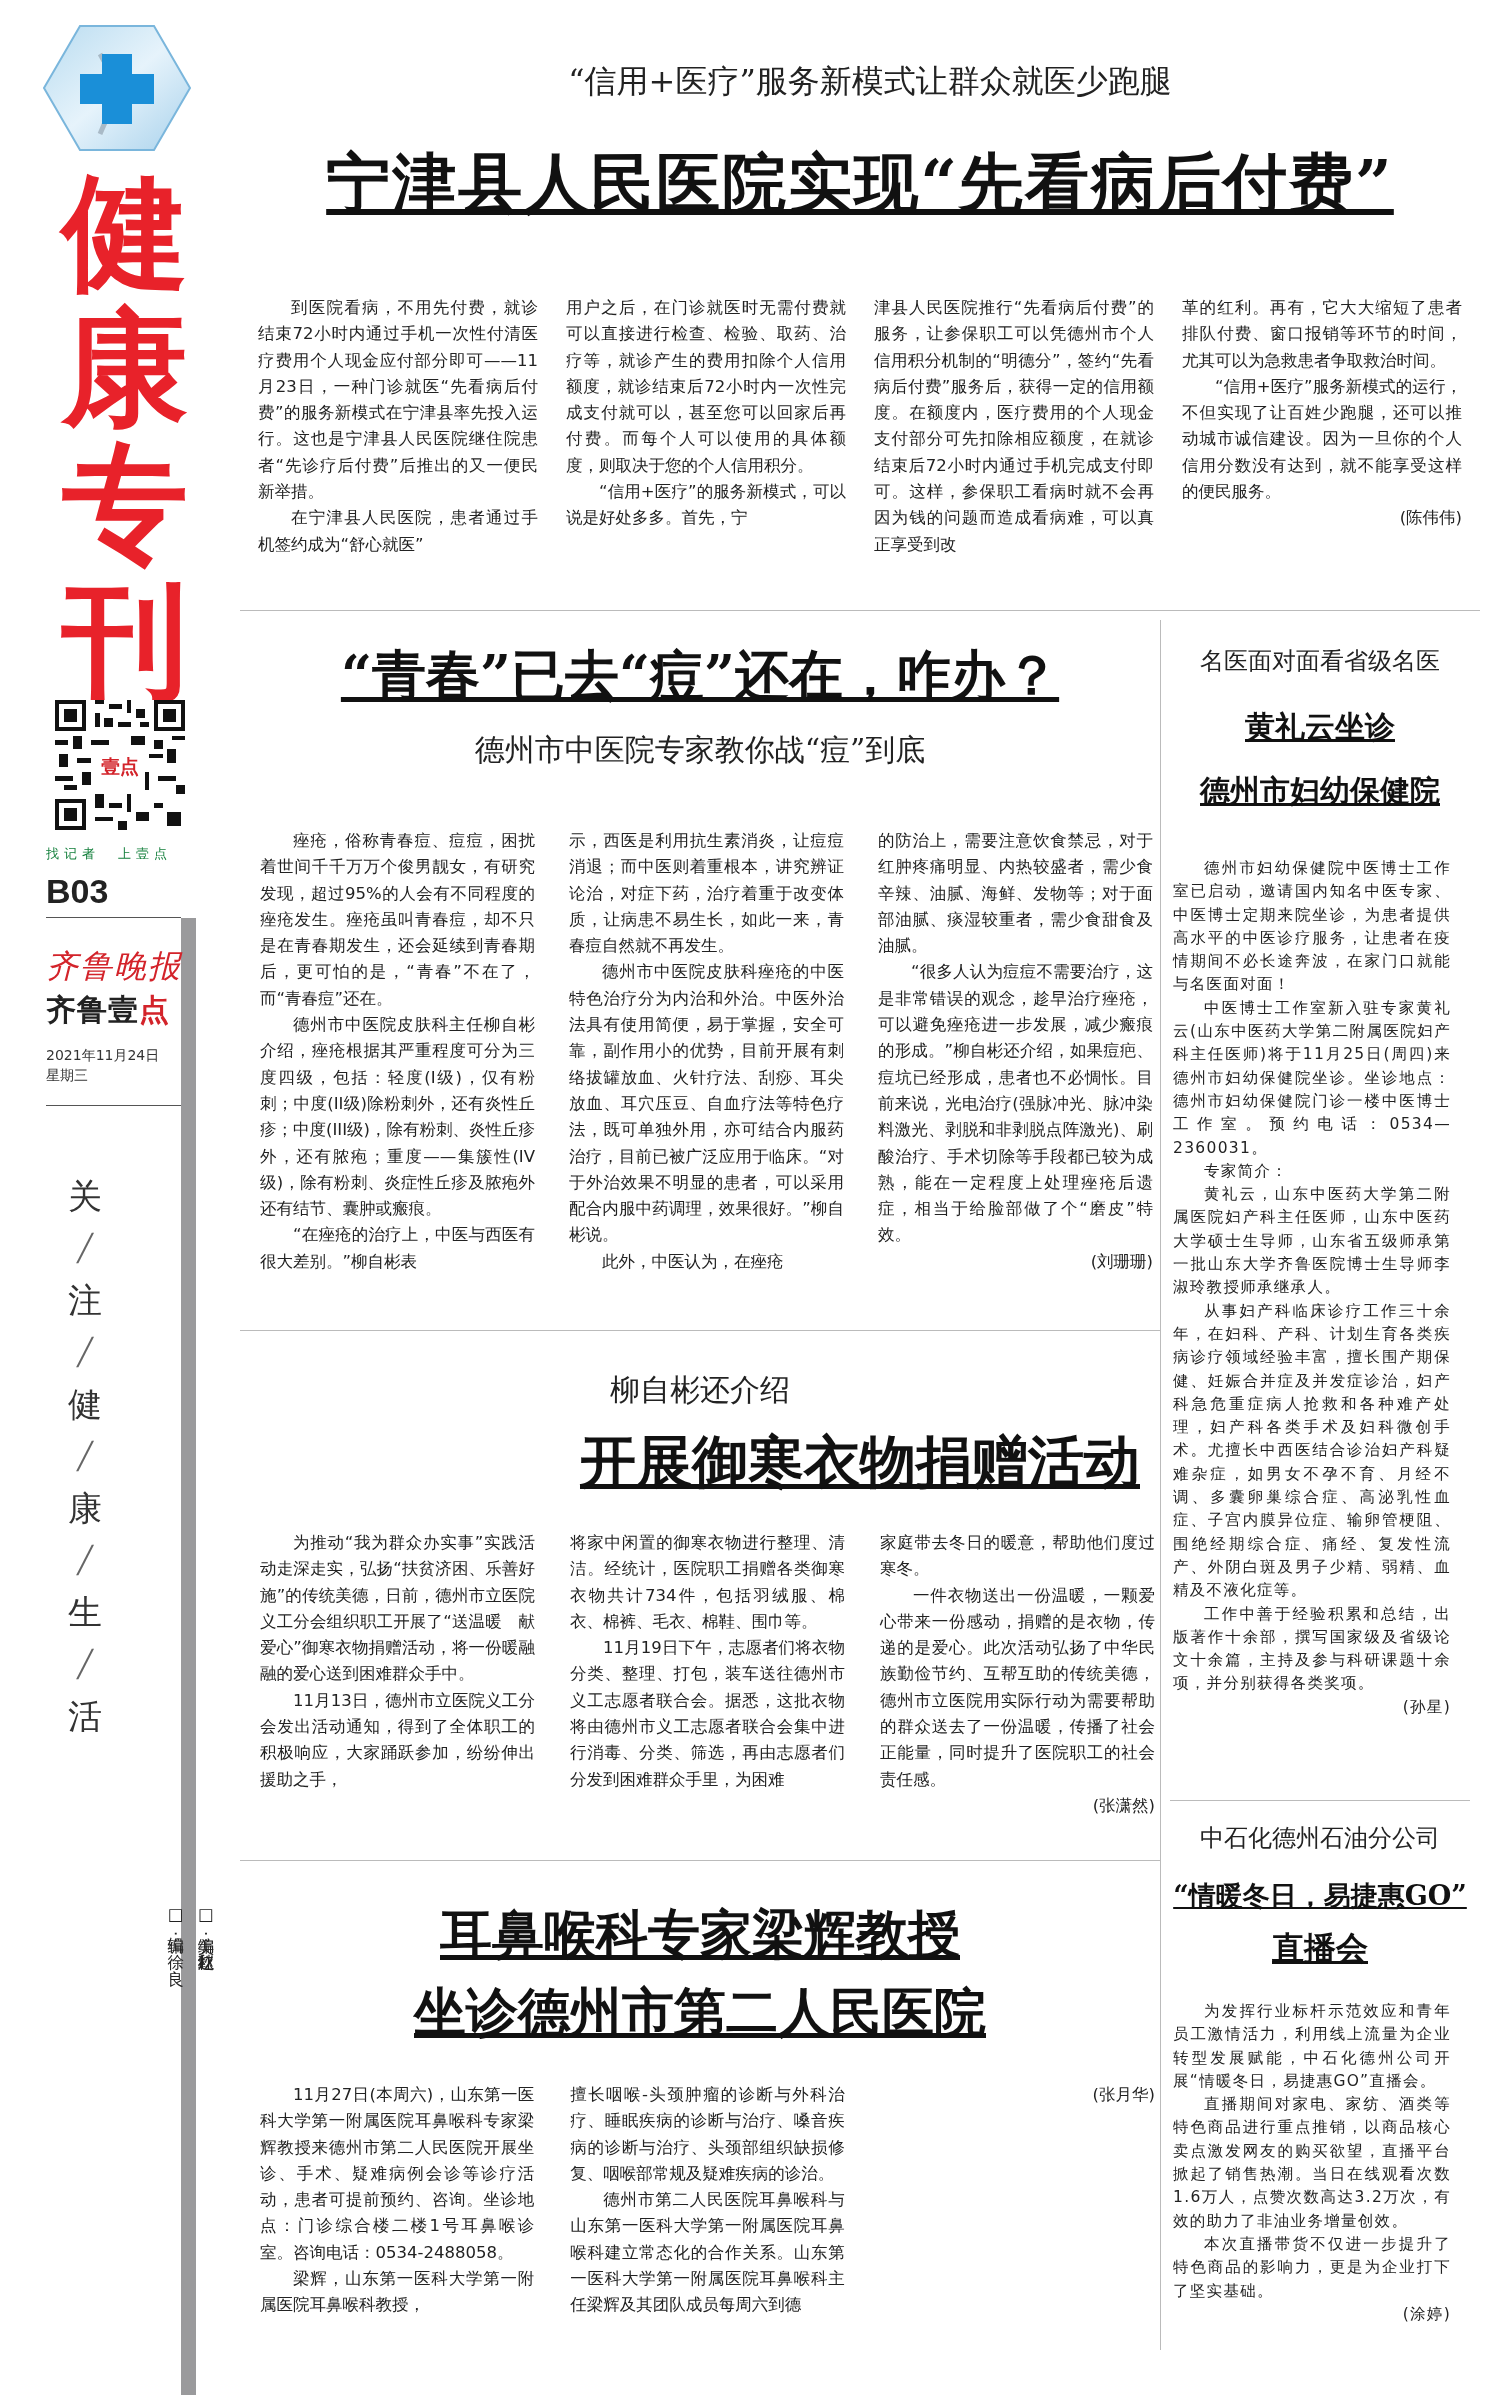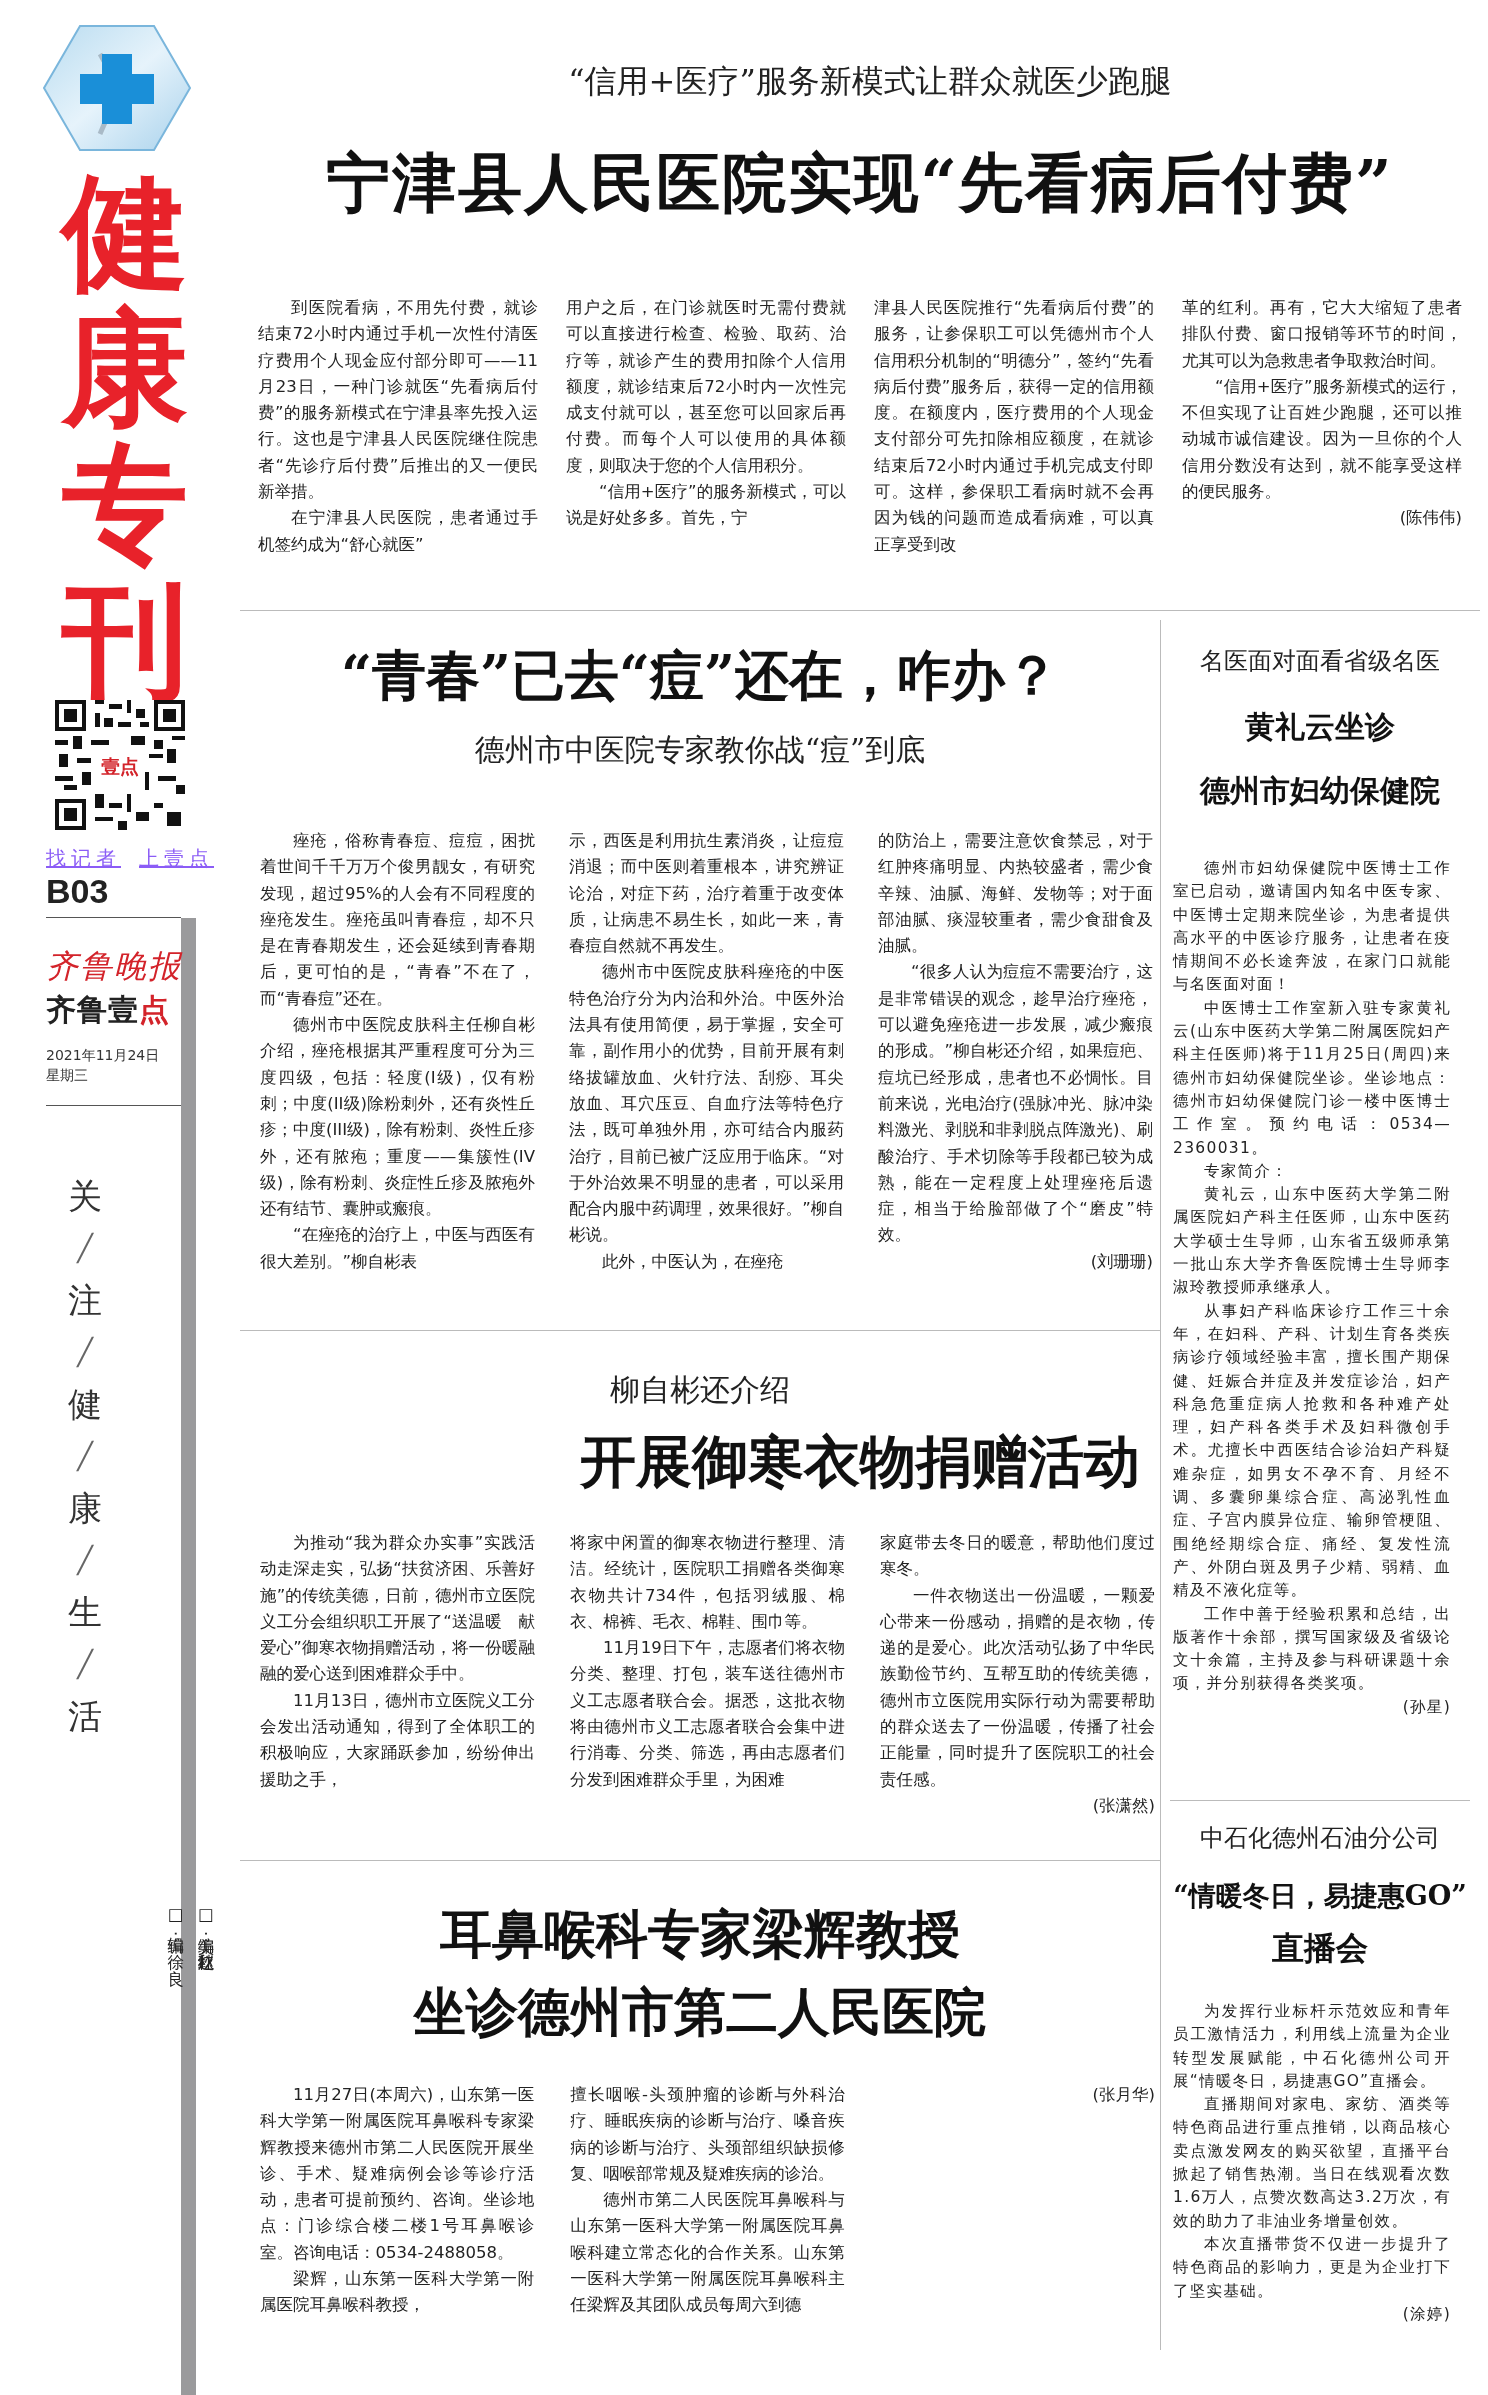--- a/index.html
+++ b/index.html
@@ -5,37 +5,37 @@
   * { box-sizing: border-box; margin: 0; padding: 0; }
   html, body { width: 1488px; height: 2395px; background: #ffffff; overflow: hidden; }
   body { position: relative; font-family: "DejaVu Sans", sans-serif; color: #1a1a1a; }
 
   
   .masthead { position: absolute; left: 0; top: 0; width: 200px; height: 2395px; }
   .logo-hex { position: absolute; left: 42px; top: 24px; width: 150px; height: 128px; }
   .brand { position: absolute; left: 50px; top: 165px; width: 150px; font-family: "DejaVu Sans", sans-serif; font-weight: bold; font-size: 126px; line-height: 136px; color: #e8222a; text-align: center; }
   .brand span { display: block; }
   .qr { position: absolute; left: 55px; top: 700px; width: 130px; height: 130px; }
-  .qr-caption { position: absolute; left: 46px; top: 845px; width: 160px; font-size: 20px; letter-spacing: 5px; color: #8b5cf6; white-space: nowrap; text-decoration: underline; }
+  .qr-caption { position: absolute; left: 46px; top: 845px; width: 160px; font-size: 13px; letter-spacing: 5px; color: #15803d; white-space: nowrap; }
   .qr-caption span + span { margin-left: 18px; }
   .page-no { position: absolute; left: 46px; top: 872px; font-family: "Liberation Sans", sans-serif; font-weight: bold; font-size: 34px; color: #222; }
   .rule { position: absolute; left: 46px; width: 135px; height: 1px; background: #555; }
   .gray-bar { position: absolute; left: 181px; top: 918px; width: 15px; height: 1477px; background: #9a9a9c; }
   .paper-name { position: absolute; left: 46px; top: 945px; font-family: "DejaVu Serif", serif; font-style: italic; font-size: 32px; color: #d3232a; letter-spacing: 2px; }
   .app-name { position: absolute; left: 46px; top: 990px; font-weight: bold; font-size: 30px; color: #222; letter-spacing: 1px; }
   .app-name .dot { color: #d3232a; }
   .date { position: absolute; left: 46px; top: 1045px; font-size: 14px; line-height: 20px; color: #333; }
   .slogan { position: absolute; left: 60px; top: 1170px; width: 50px; font-size: 34px; line-height: 52px; color: #333; text-align: center; }
   .slogan .sep { display: block; color: #666; font-size: 26px; line-height: 52px; }
   .editors { position: absolute; left: 162px; top: 1905px; display: flex; gap: 4px; font-size: 13px; line-height: 15px; color: #333; }
   .editors .col { writing-mode: vertical-rl; }
 
   
   .kicker { position: absolute; font-family: "DejaVu Serif", serif; font-size: 30px; color: #222; text-align: center; }
-  .headline { position: absolute; font-family: "DejaVu Serif", serif; font-weight: bold; color: #111; text-align: center; }
+  .headline { position: absolute; font-family: "DejaVu Serif", serif; font-weight: bold; color: #111; text-align: center; text-decoration: underline; }
   .cols { position: absolute; display: flex; }
   .col { font-size: 16.5px; line-height: 26.3px; color: #222; text-align: justify; }
   .col p { text-indent: 2em; }
   .col p.noindent { text-indent: 0; }
   .byline { text-align: right; }
   .divider-v { position: absolute; width: 1px; background: #bbb; }
   .divider-h { position: absolute; height: 1px; background: #bbb; }
 </style>
 </head>
 <body>

